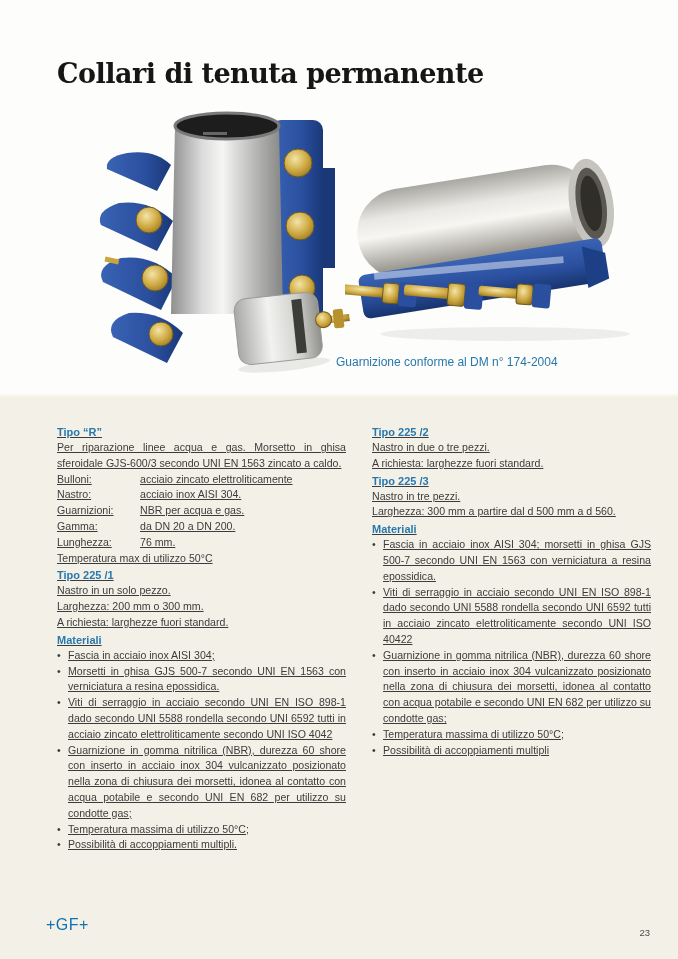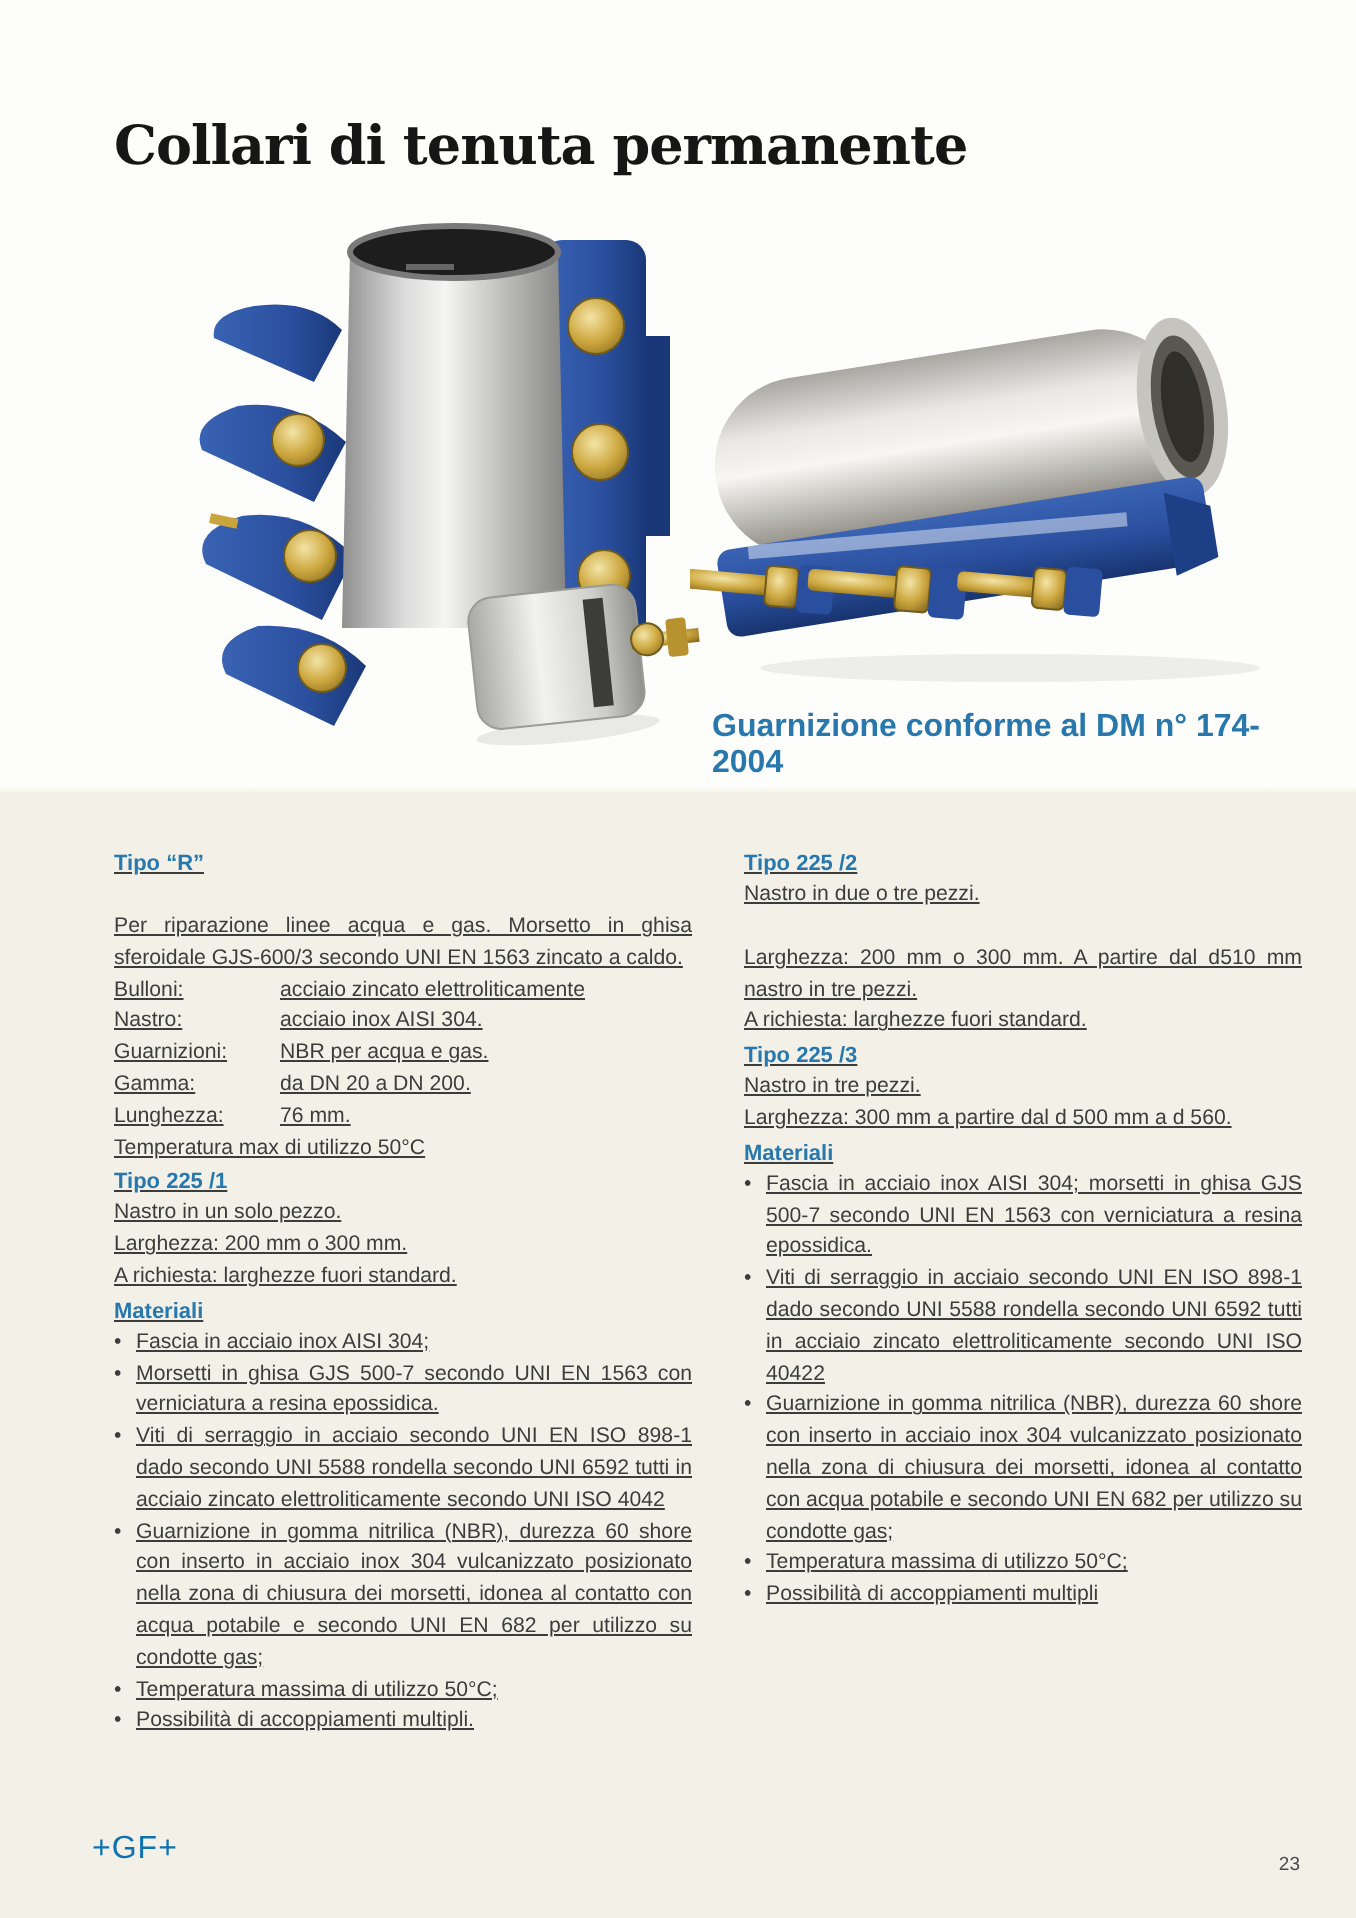--- a/index.html
+++ b/index.html
@@ -9,29 +9,29 @@
     background:linear-gradient(to bottom,#fdfdfb 0px,#fdfdfb 393px,#f3f1e7 397px,#f3f1e7 100%);
     box-shadow:0 0 4px rgba(0,0,0,.25);
   }
   .title{
     position:absolute;left:57px;top:58px;width:560px;
     font-family:"DejaVu Serif",serif;font-weight:bold;font-size:27px;
     letter-spacing:-0.5px;color:#161616;
   }
   .photo{position:absolute;}
   .caption{
-    position:absolute;left:356px;top:355px;width:300px;
-    color:#2878ad;font-weight:bold;font-size:16px;
+    position:absolute;left:336px;top:355px;width:300px;
+    color:#2878ad;font-weight:normal;font-size:12px;
   }
   .col{position:absolute;top:424px;color:#3c3c3c;font-size:10.6px;line-height:15.8px;text-decoration:underline;}
   .col-left{left:57px;width:289px;}
   .col-right{left:372px;width:279px;}
   .h-blue{color:#2878ad;font-weight:bold;font-size:11px;line-height:16px;}
   .sect{margin-top:1px;}
-  .just{text-align:justify;margin-top:16px;}
+  .just{text-align:justify;}
   .specs{width:100%;}
   .spec-row{display:flex;align-items:center;}
   .spec-label{width:83px;flex:none;}
   .spec-value{flex:1;}
   ul.mats{margin:0;padding:0;list-style:none;}
   ul.mats li{position:relative;padding-left:11px;text-align:justify;}
   ul.mats li::before{content:"•";position:absolute;left:0;top:0;}
   .logo{
     position:absolute;left:46px;top:916px;
     color:#0e72b1;font-weight:normal;font-size:16px;letter-spacing:0.5px;
@@ -200,21 +200,20 @@
       <li>Viti di serraggio in acciaio secondo UNI EN ISO 898-1 dado secondo UNI 5588 rondella secondo UNI 6592 tutti in acciaio zincato elettroliticamente secondo UNI ISO 4042</li>
       <li>Guarnizione in gomma nitrilica (NBR), durezza 60 shore con inserto in acciaio inox 304 vulcanizzato posizionato nella zona di chiusura dei morsetti, idonea al contatto con acqua potabile e secondo UNI EN 682 per utilizzo su condotte gas;</li>
       <li>Temperatura massima di utilizzo 50°C;</li>
       <li>Possibilità di accoppiamenti multipli.</li>
     </ul>
   </div>
 
   <div class="col col-right">
     <div class="h-blue">Tipo 225 /2</div>
     <div>Nastro in due o tre pezzi.</div>
-    <div class="just">Larghezza: 200 mm o 300 mm. A partire dal d510 mm nastro in tre pezzi.</div>
     <div>A richiesta: larghezze fuori standard.</div>
 
     <div class="h-blue sect">Tipo 225 /3</div>
     <div>Nastro in tre pezzi.</div>
     <div>Larghezza: 300 mm a partire dal d 500 mm a d 560.</div>
 
     <div class="h-blue sect">Materiali</div>
     <ul class="mats">
       <li>Fascia in acciaio inox AISI 304; morsetti in ghisa GJS 500-7 secondo UNI EN 1563 con verniciatura a resina epossidica.</li>
       <li>Viti di serraggio in acciaio secondo UNI EN ISO 898-1 dado secondo UNI 5588 rondella secondo UNI 6592 tutti in acciaio zincato elettroliticamente secondo UNI ISO 40422</li>

